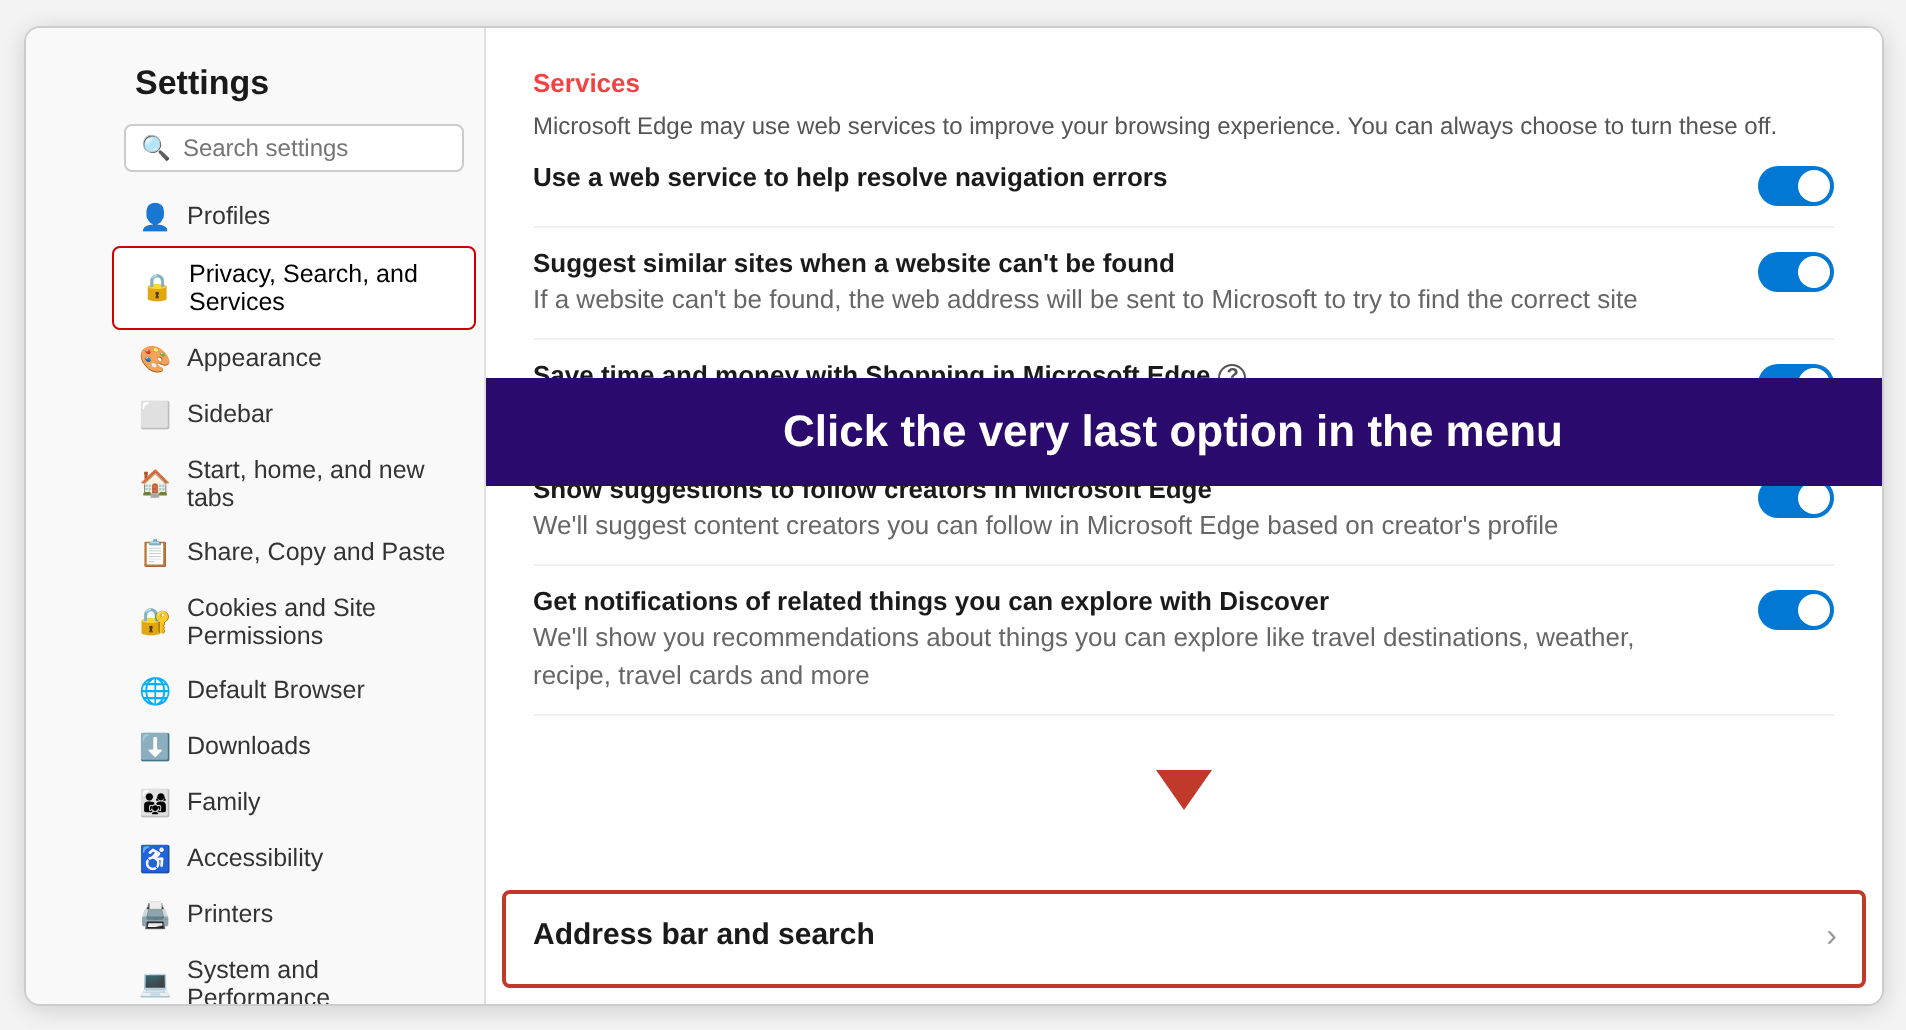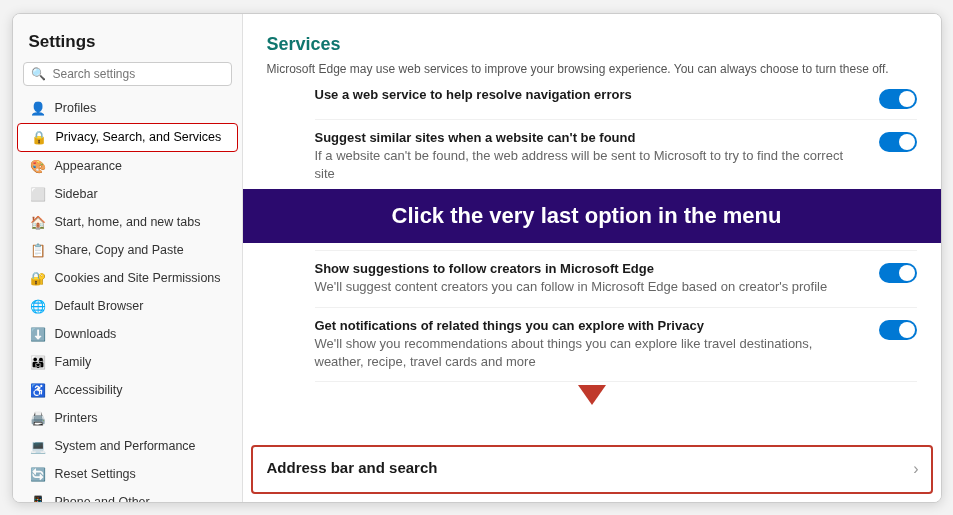--- a/index.html
+++ b/index.html
@@ -26,20 +26,21 @@
     }
     
     .sidebar {
       width: 230px;
       background: #f9f9f9;
       border-right: 1px solid #e0e0e0;
       display: flex;
       flex-direction: column;
       overflow: hidden;
       flex-shrink: 0;
+      padding-left: 39px;
     }
     .sidebar-title {
       font-size: 17px;
       font-weight: 600;
       color: #1a1a1a;
       padding: 18px 16px 10px 16px;
     }
     .search-box {
       margin: 0 10px 8px 10px;
       display: flex;
@@ -97,39 +98,38 @@
       overflow: hidden;
       background: #fff;
       position: relative;
     }
     .main-content {
       padding: 20px 24px;
       overflow-y: auto;
       flex: 1;
     }
     .section-title {
-      font-size: 18px;
+      font-size: 13px;
       font-weight: 600;
-      color: #0f766e;
+      color: #ef4444;
       margin-bottom: 6px;
     }
     .section-desc {
       font-size: 12px;
       color: #555;
       margin-bottom: 0;
       line-height: 1.4;
     }
     .setting-row {
       display: flex;
       align-items: flex-start;
       justify-content: space-between;
       padding: 10px 0;
       border-bottom: 1px solid #f0f0f0;
       gap: 22px;
-      margin-left: 48px;
     }
     .setting-row-text {
       flex: 1;
     }
     .setting-label {
       font-size: 13px;
       font-weight: 600;
       color: #1a1a1a;
       margin-bottom: 2px;
     }
@@ -337,21 +337,21 @@
     </div>
           <div class="setting-row">
       <div class="setting-row-text">
         <div class="setting-label">Show suggestions to follow creators in Microsoft Edge</div>
         <div class="setting-sublabel">We'll suggest content creators you can follow in Microsoft Edge based on creator's profile</div>
       </div>
       <div class="toggle"></div>
     </div>
           <div class="setting-row">
       <div class="setting-row-text">
-        <div class="setting-label">Get notifications of related things you can explore with Privacy</div>
+        <div class="setting-label">Get notifications of related things you can explore with Discover</div>
         <div class="setting-sublabel">We'll show you recommendations about things you can explore like travel destinations, weather, recipe, travel cards and more</div>
       </div>
       <div class="toggle"></div>
     </div>
         </div>
     </div>
 
     <div class="overlay-banner">
       <span>Click the very last option in the menu</span>
     </div>

